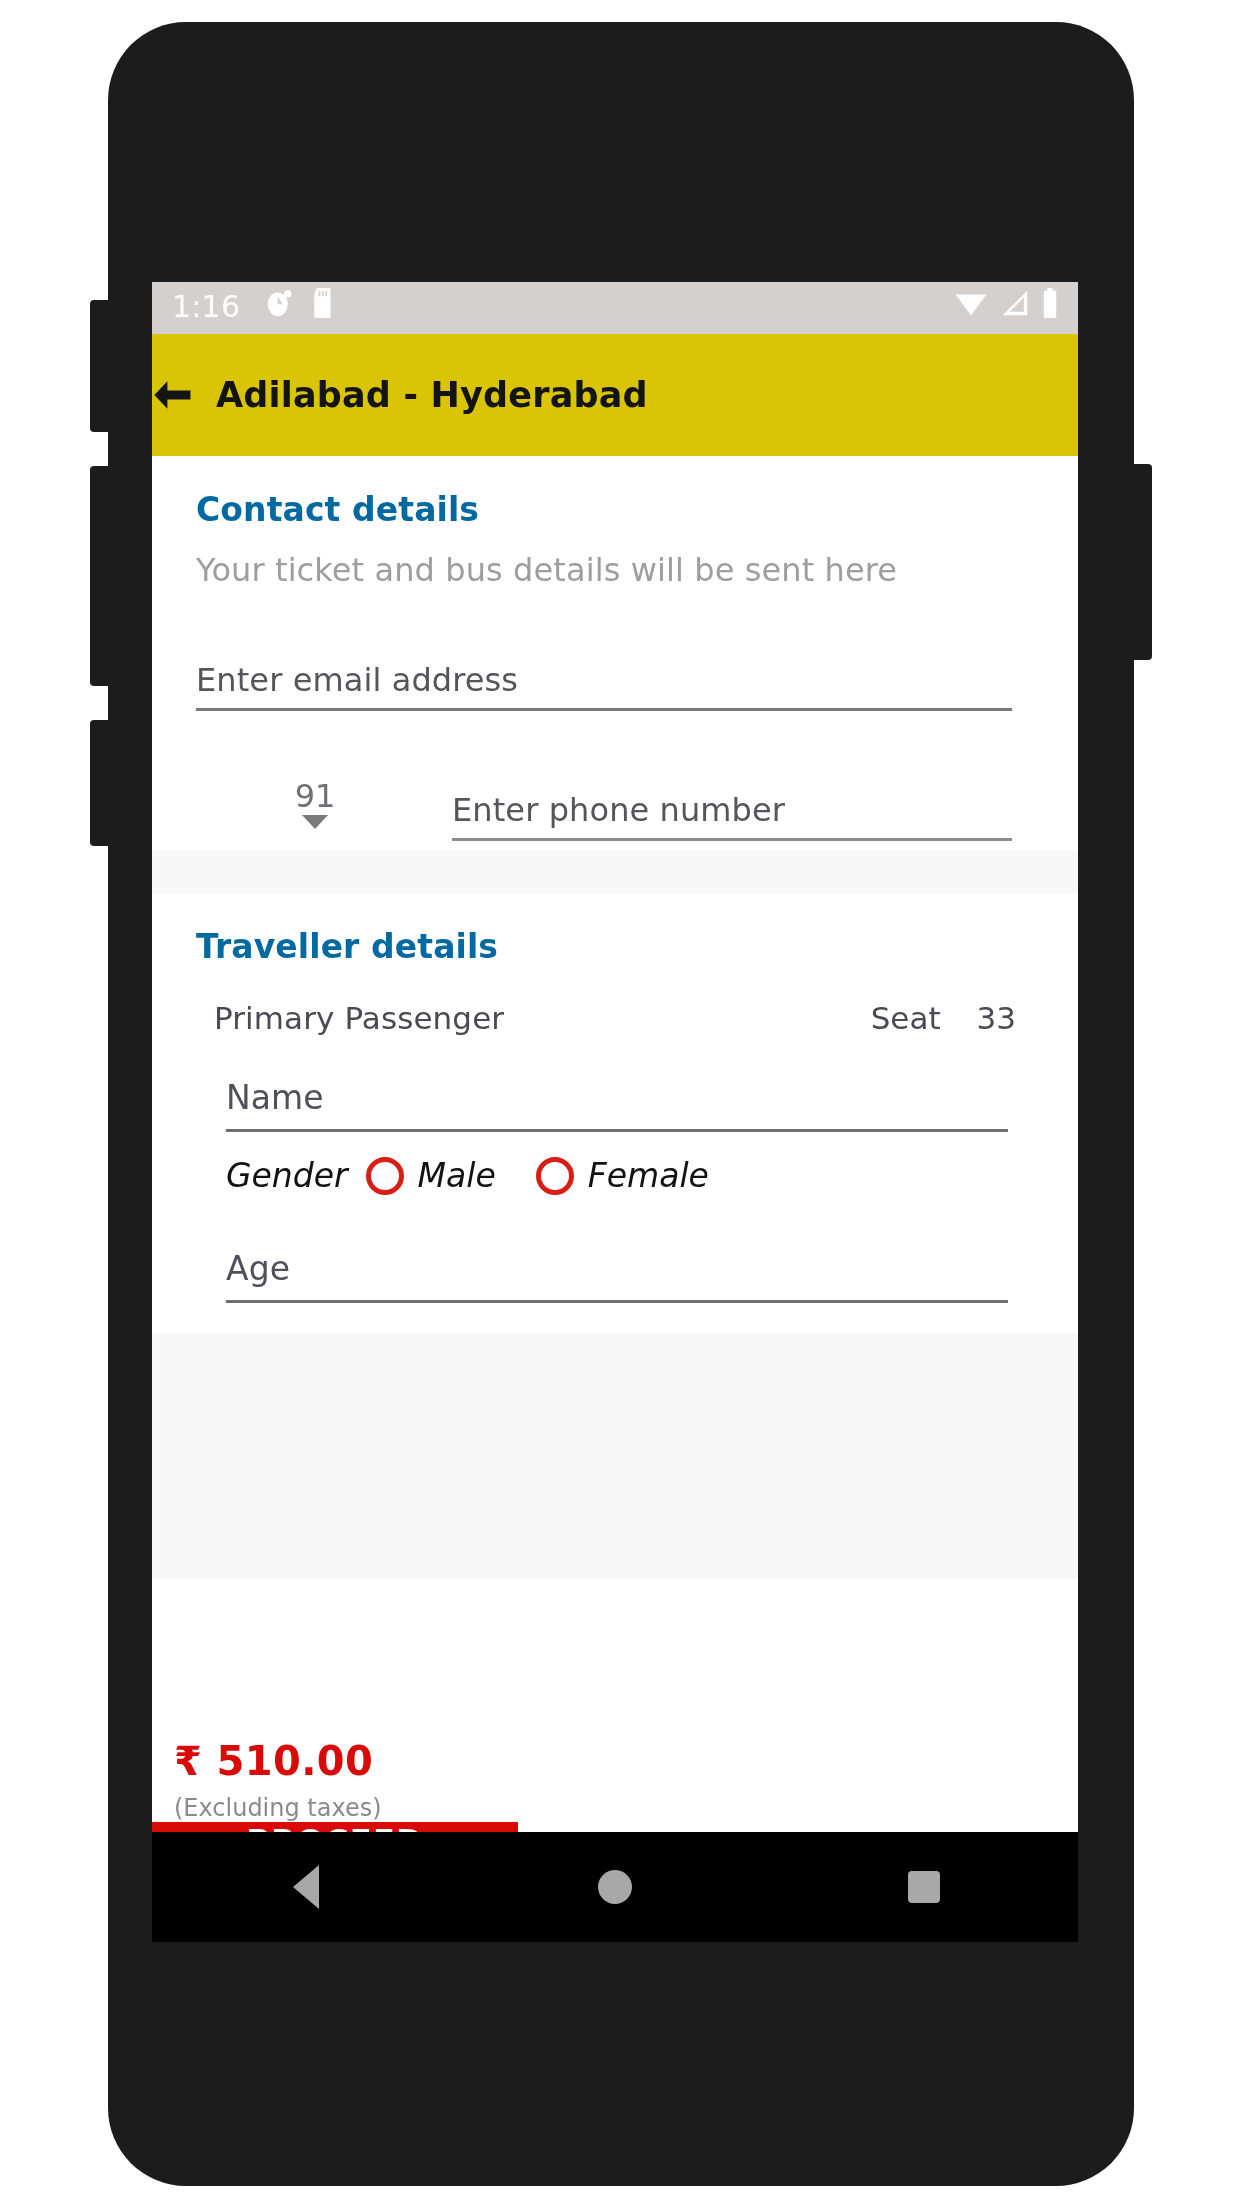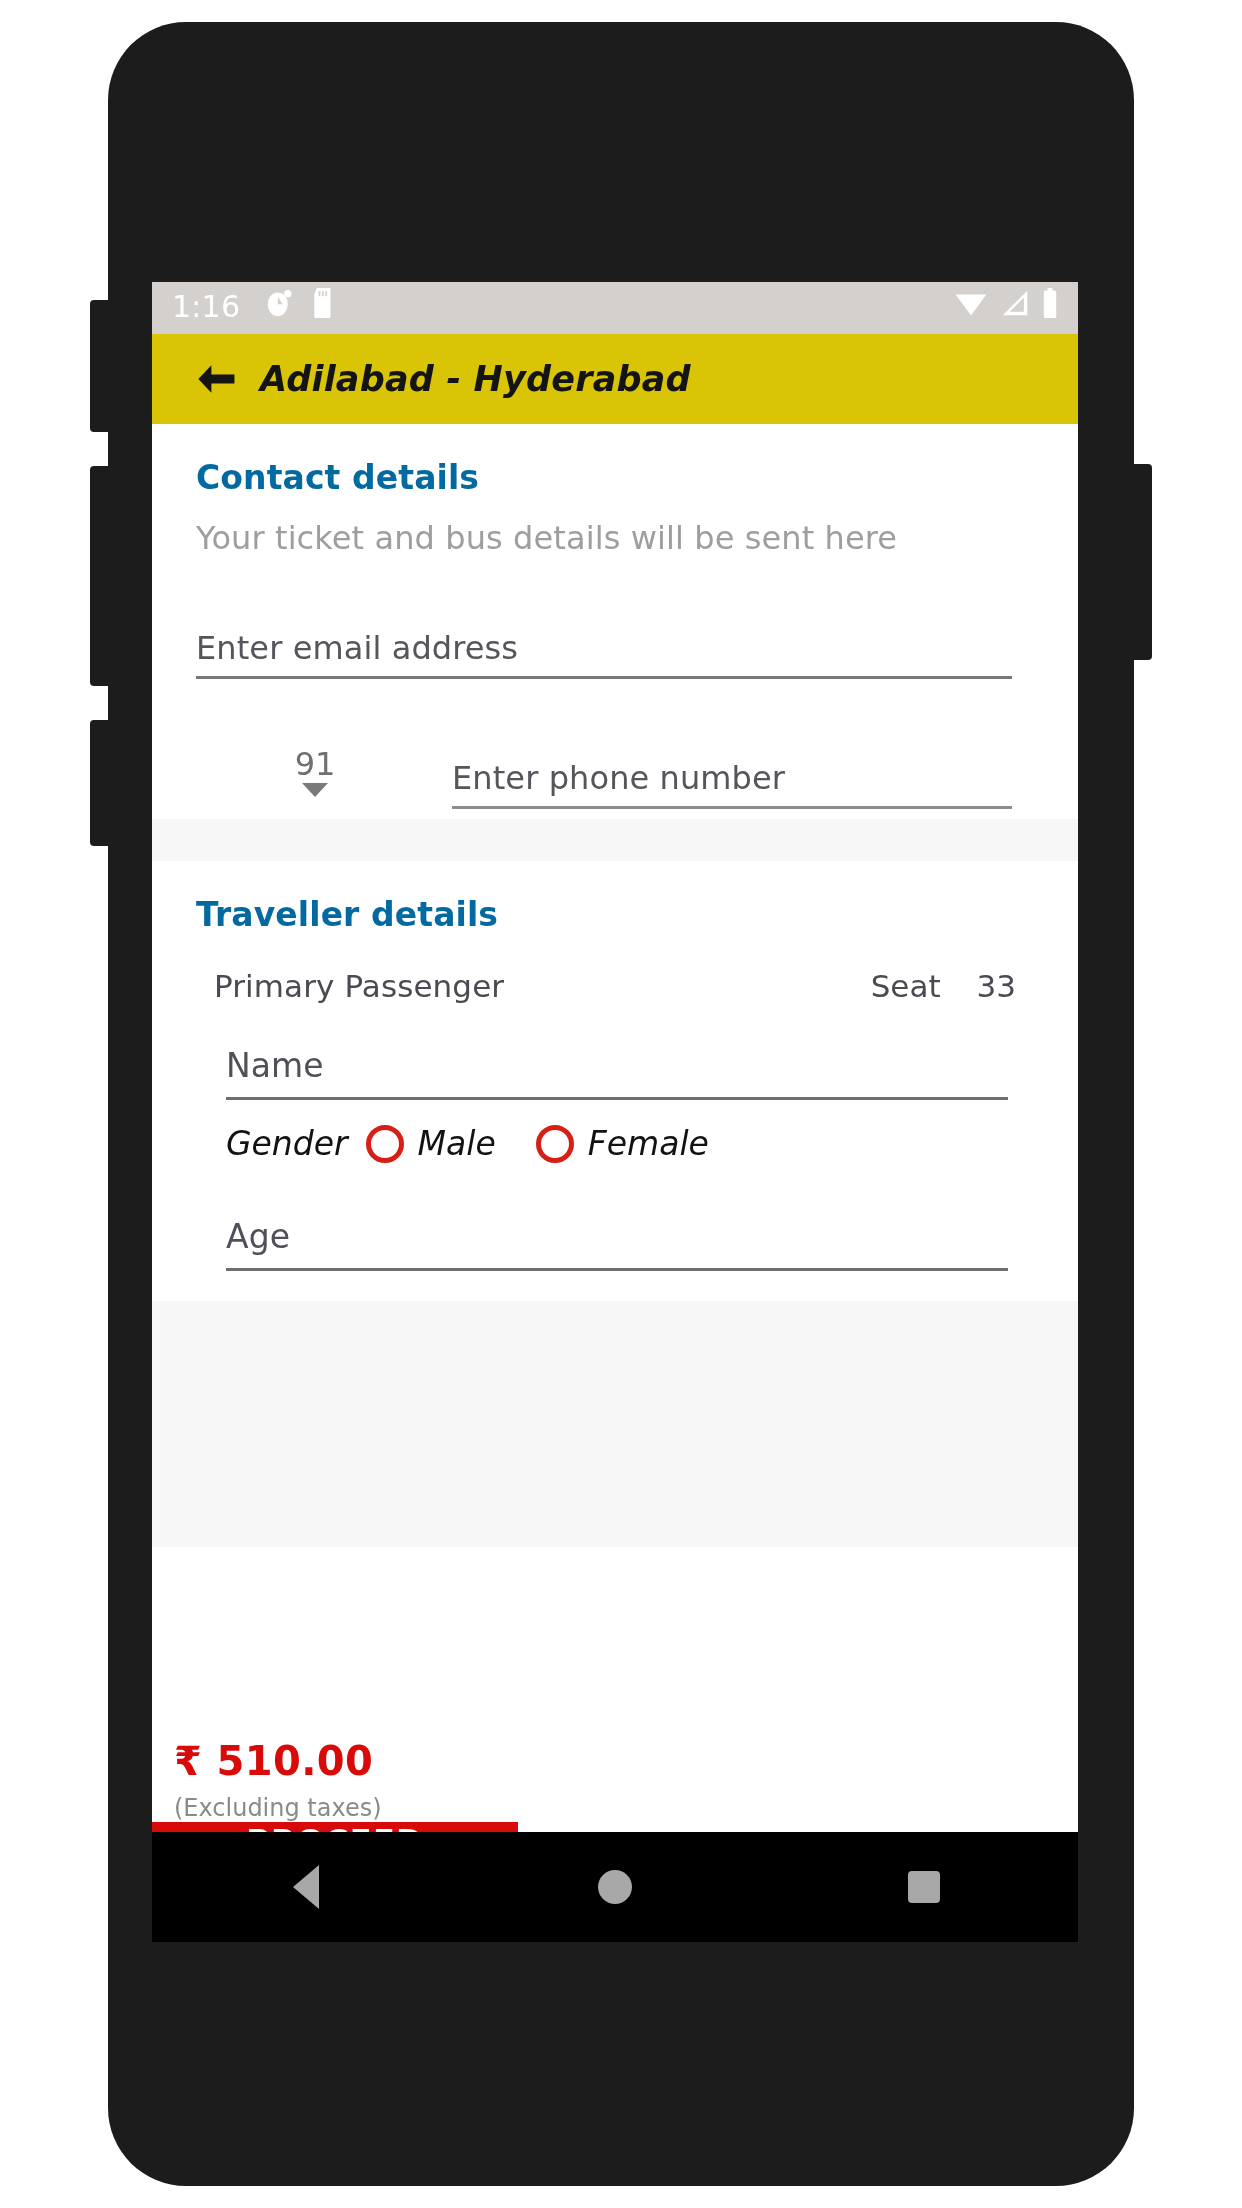--- a/index.html
+++ b/index.html
@@ -72,27 +72,25 @@
   .status-right-icons {
     margin-left: auto;
     display: flex;
     align-items: center;
     gap: 12px;
   }
   .ic { display: block; }
 
   
   .app-bar {
-    height: 90px;
+    height: 122px;
     background: #d9c506;
     display: flex;
     align-items: center;
-    padding-left: 44px;
-    box-sizing: border-box;
-    font-style: italic;
+    box-sizing: border-box;
   }
   .back-arrow { margin-right: 24px; display: flex; align-items: center; }
   .app-bar-title {
     color: #141414;
     font-size: 35px;
     font-weight: bold;
     letter-spacing: 0.2px;
   }
 
   

